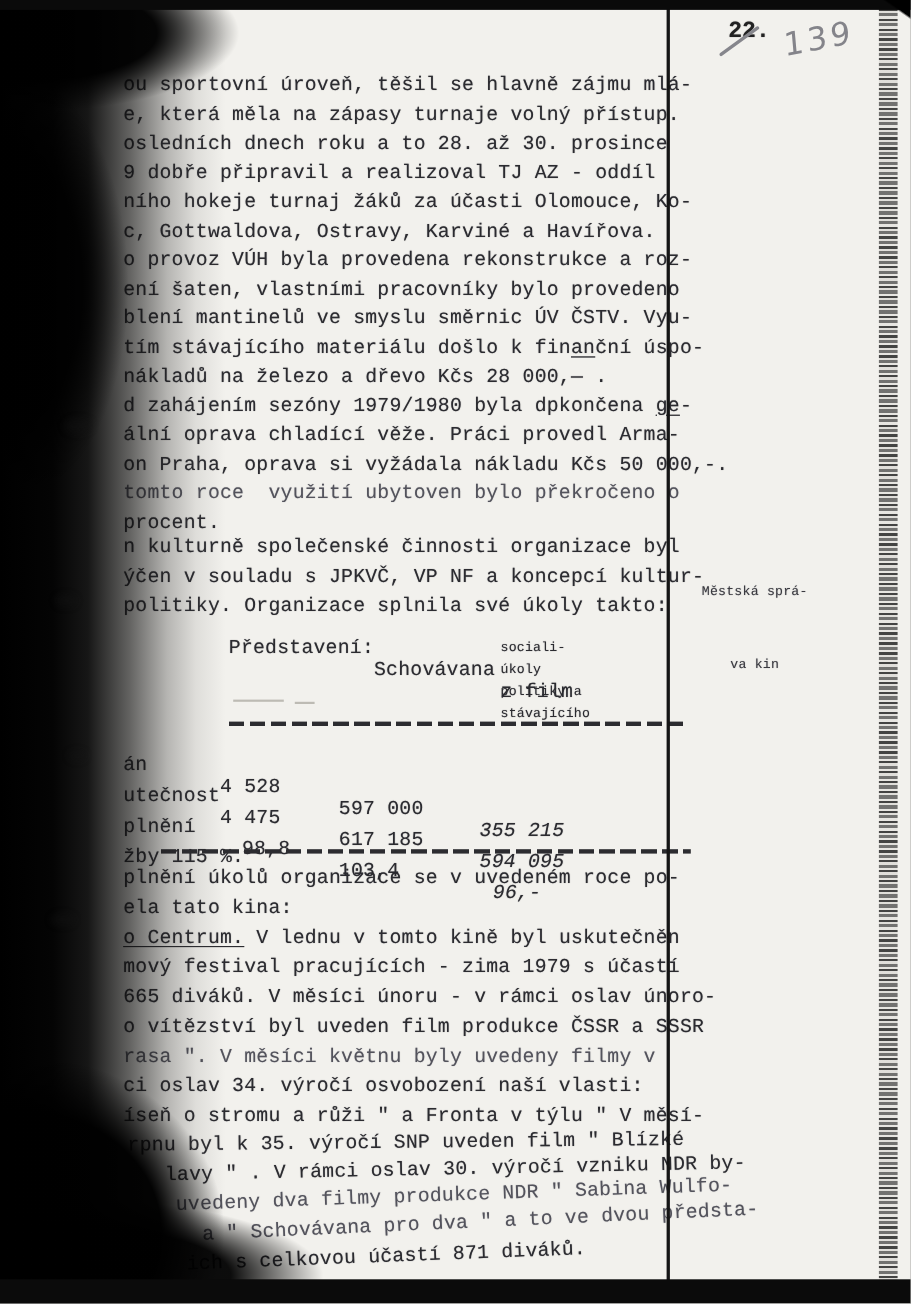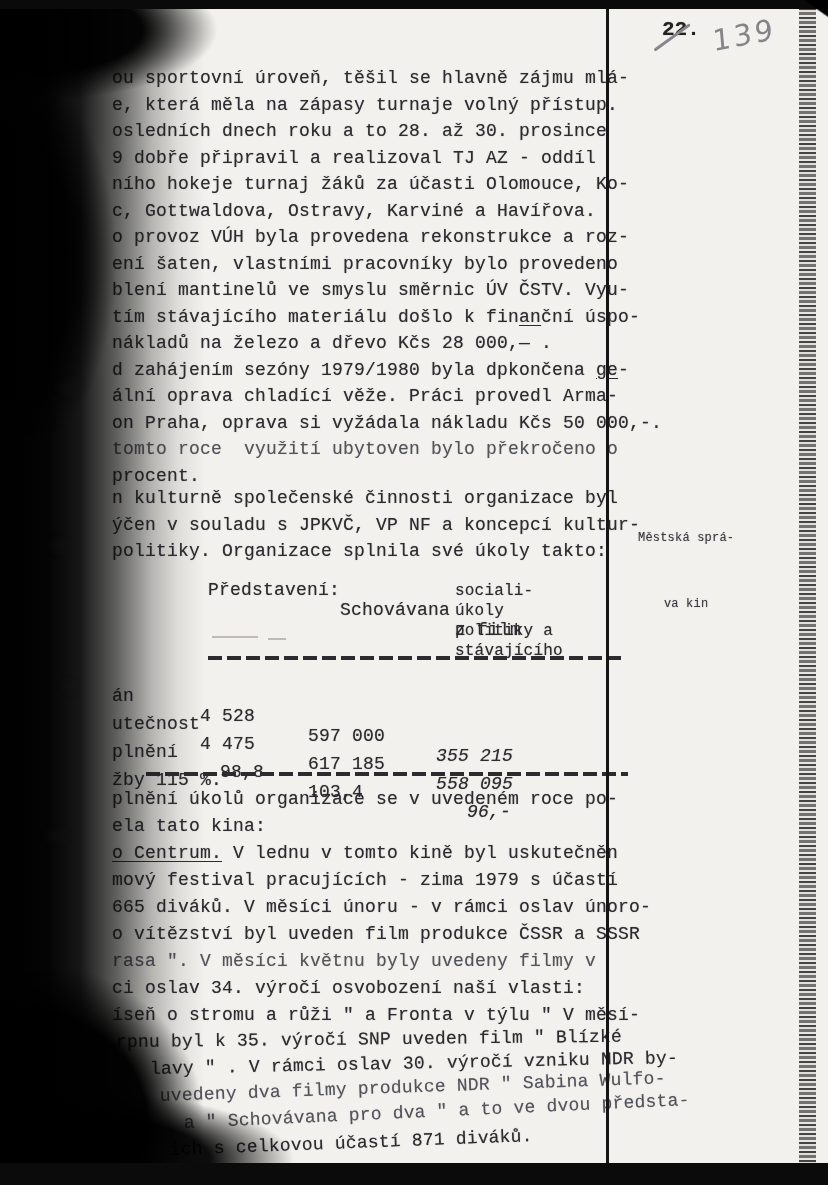--- a/index.html
+++ b/index.html
@@ -37,32 +37,32 @@
       text-shadow:0 0 1px rgba(25,25,30,.45);}
   .tl3{height:27px;}
   .light{color:#53535c;text-shadow:0 0 1px rgba(70,70,80,.4);}
   .u{text-decoration:underline;text-underline-offset:3px;}
   .block{position:absolute;left:112px;width:520px;}
   
   .hrow{position:relative;height:22px;}
   .hrow .h0{position:absolute;left:96px;}
   .hrow .h1{position:absolute;left:228px;}
   .hrow .h2{position:absolute;left:343px;}
-  .sub{height:20px;margin-left:343px;white-space:pre;font-size:16px;letter-spacing:.2px;
+  .sub{height:20px;margin-left:343px;white-space:pre;font-size:12px;letter-spacing:.2px;
        text-shadow:0 0 1px rgba(25,25,30,.45);}
   .dashline{position:absolute;height:4px;
     background:repeating-linear-gradient(to right,#2c2c30 0 14px,rgba(0,0,0,0) 14px 19px);}
   .trow{position:relative;height:28px;white-space:pre;font-size:18px;letter-spacing:.2px;
         text-shadow:0 0 1px rgba(25,25,30,.45);}
   .trow .c0{position:absolute;left:0;}
   .trow .c1{position:absolute;left:88px;}
   .trow .c2{position:absolute;left:196px;}
   .trow .c3{position:absolute;left:324px;font-style:italic;}
   .trow.r3 .c1{left:108px;}
-  .trow.r3 .c3{left:355px;text-align:center;}
+  .trow.r3 .c3{left:336px;text-align:center;}
   
   .t10{transform:rotate(-.6deg);transform-origin:left center;margin-left:4px;}
   .t11{transform:rotate(-1.2deg);transform-origin:left center;margin-left:38px;}
   .t12{transform:rotate(-2deg);transform-origin:left center;margin-left:48px;}
   .t13{transform:rotate(-2.6deg);transform-origin:left center;margin-left:72px;}
   .t14{transform:rotate(-2.2deg);transform-origin:left center;margin-left:58px;}
   
   .typed-num{position:absolute;left:662px;top:18px;font-size:21px;font-weight:bold;color:#222;
     text-shadow:0 0 1px rgba(0,0,0,.5);}
   .pencil-slash{position:absolute;left:650px;top:36px;width:44px;height:2.5px;background:#86868c;
@@ -134,21 +134,21 @@
     <div class="trow">
       <span class="c0">án</span>
       <span class="c1">4 528</span>
       <span class="c2">597 000</span>
       <span class="c3">355 215</span>
     </div>
     <div class="trow">
       <span class="c0">utečnost</span>
       <span class="c1">4 475</span>
       <span class="c2">617 185</span>
-      <span class="c3">558 095</span>
+      <span class="c3">594 095</span>
     </div>
     <div class="trow r3">
       <span class="c0">plnění</span>
       <span class="c1">98,8</span>
       <span class="c2">103,4</span>
       <span class="c3">96,-</span>
     </div>
     <div class="trow" style="height:26px">
       <span class="c0">žby 115 %.</span>
     </div>

